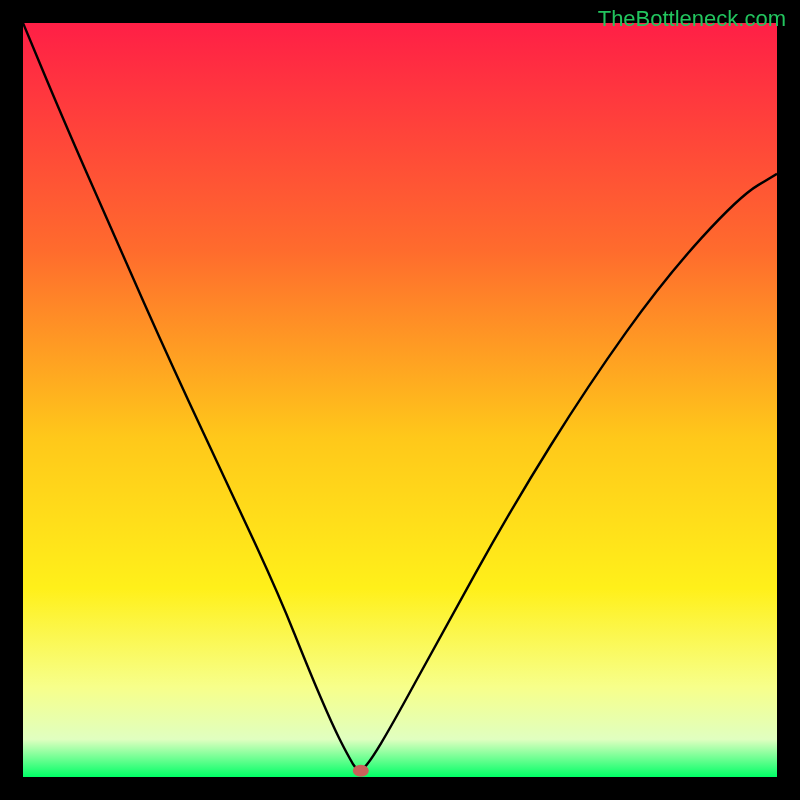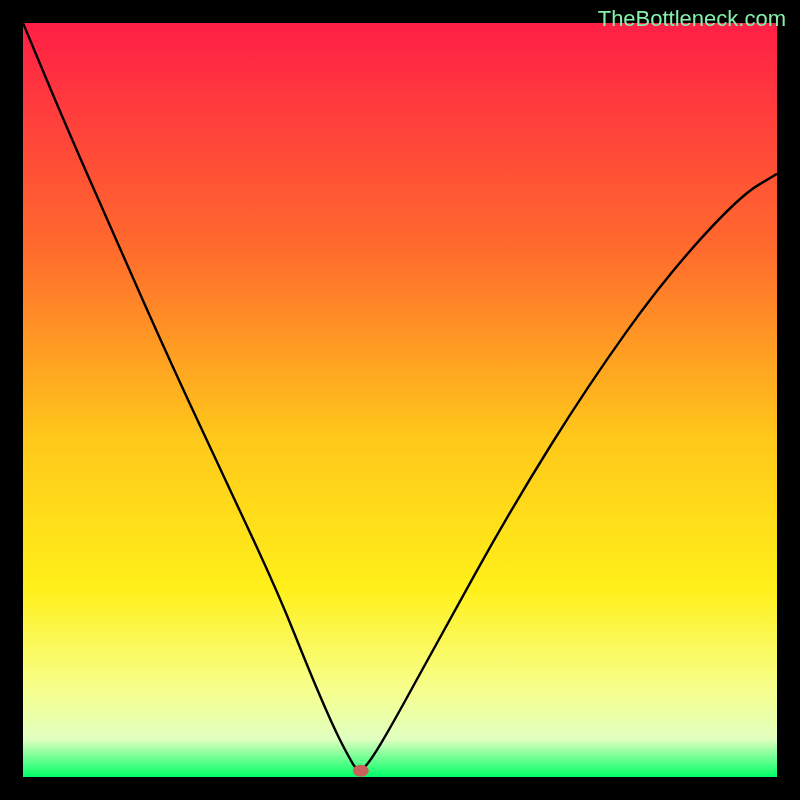--- a/index.html
+++ b/index.html
@@ -8,21 +8,21 @@
     width: 800px;
     height: 800px;
     background: #000;
     position: relative;
     font-family: Arial, sans-serif;
   }
   .watermark {
     position: absolute;
     top: 6px;
     right: 14px;
-    color: #86efac;
+    color: #22c55e;
     font-size: 22px;
     font-weight: 500;
     z-index: 10;
   }
   .plot-area {
     position: absolute;
     left: 23px;
     top: 23px;
     width: 754px;
     height: 754px;

